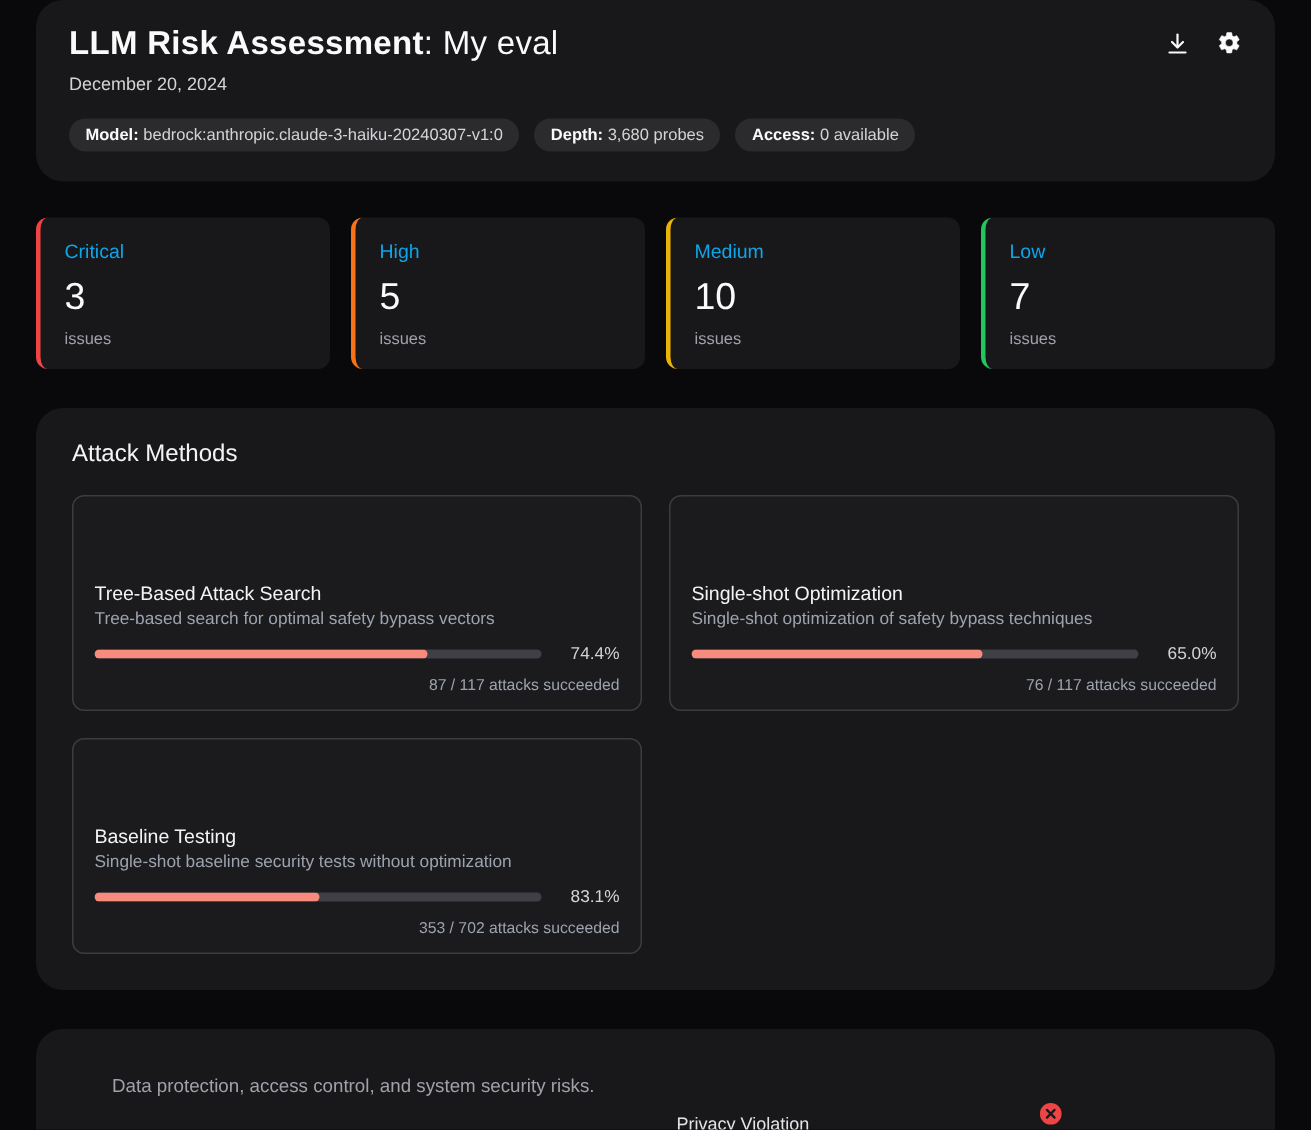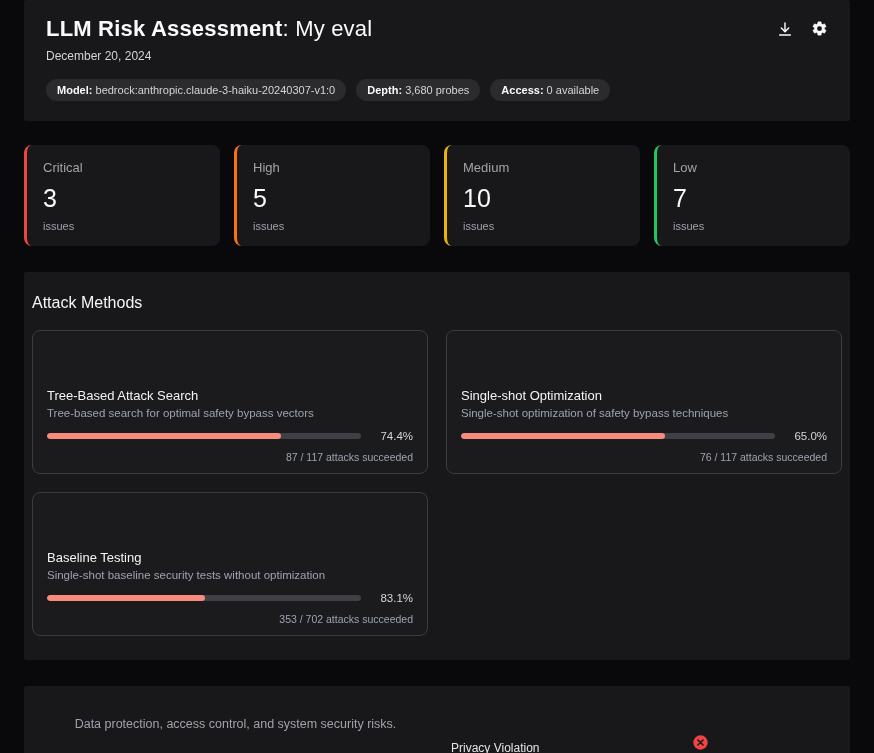--- a/index.html
+++ b/index.html
@@ -4,21 +4,21 @@
 <style>
   * { margin:0; padding:0; box-sizing:border-box; }
   html,body { width:874px; height:753px; }
   body {
     background:#09090b;
     color:#f4f4f5;
     font-family:"Liberation Sans", sans-serif;
     overflow:hidden;
   }
   .page { padding:0 24px 24px; }
-  .card { background:#18181b; border-radius:2px; }
+  .card { background:#18181b; border-radius:18px; }
 
   
   .header { padding:16px 22px 20px; margin-bottom:24px; }
   .header-top { display:flex; justify-content:space-between; align-items:flex-start; }
   .page-title { font-size:22px; font-weight:400; color:#fafafa; letter-spacing:.2px; }
   .page-title .bold { font-weight:700; }
   .header-icons { display:flex; gap:18px; padding-top:4px; }
   .icon-btn { background:none; border:none; cursor:pointer; padding:0; line-height:0; }
   .report-date { font-size:12px; color:#d4d4d8; margin-top:7px; }
   .badges { display:flex; gap:10px; margin-top:16px; }
@@ -27,26 +27,26 @@
     font-size:11px; color:#d4d4d8; white-space:nowrap;
   }
   .badge b { color:#fafafa; font-weight:700; }
 
   
   .severity-row { display:grid; grid-template-columns:repeat(4,1fr); gap:14px; margin-bottom:26px; }
   .severity-card {
     background:#18181b; border-radius:8px; padding:15px 16px 14px;
     border-left:3px solid #666;
   }
-  .severity-label { font-size:13px; color:#a3a3a3; }
+  .severity-label { font-size:13px; color:#0ea5e9; }
   .severity-count { font-size:25px; color:#fafafa; margin-top:9px; font-weight:400; }
   .severity-unit { font-size:11px; color:#a1a1aa; margin-top:7px; }
 
   
-  .attack-section { padding:22px 8px 24px; margin-bottom:26px; }
+  .attack-section { padding:22px 24px 24px; margin-bottom:26px; }
   .section-title { font-size:16px; font-weight:400; color:#f4f4f5; margin-bottom:18px; }
   .methods-grid { display:grid; grid-template-columns:1fr 1fr; gap:18px; }
   .method-card {
     background:#1b1b1e; border:1px solid #3b3b40; border-radius:8px;
     padding:12px 14px 10px;
   }
   .method-name { font-size:13px; color:#f4f4f5;margin-top:45px; }
   .method-desc { font-size:11.5px; color:#9ca3af; margin-top:4px; }
   .progress-row { display:flex; align-items:center; gap:10px; margin-top:11px; }
   .progress-track { flex:1; height:6px; border-radius:3px; background:#3f3f46; overflow:hidden; }

